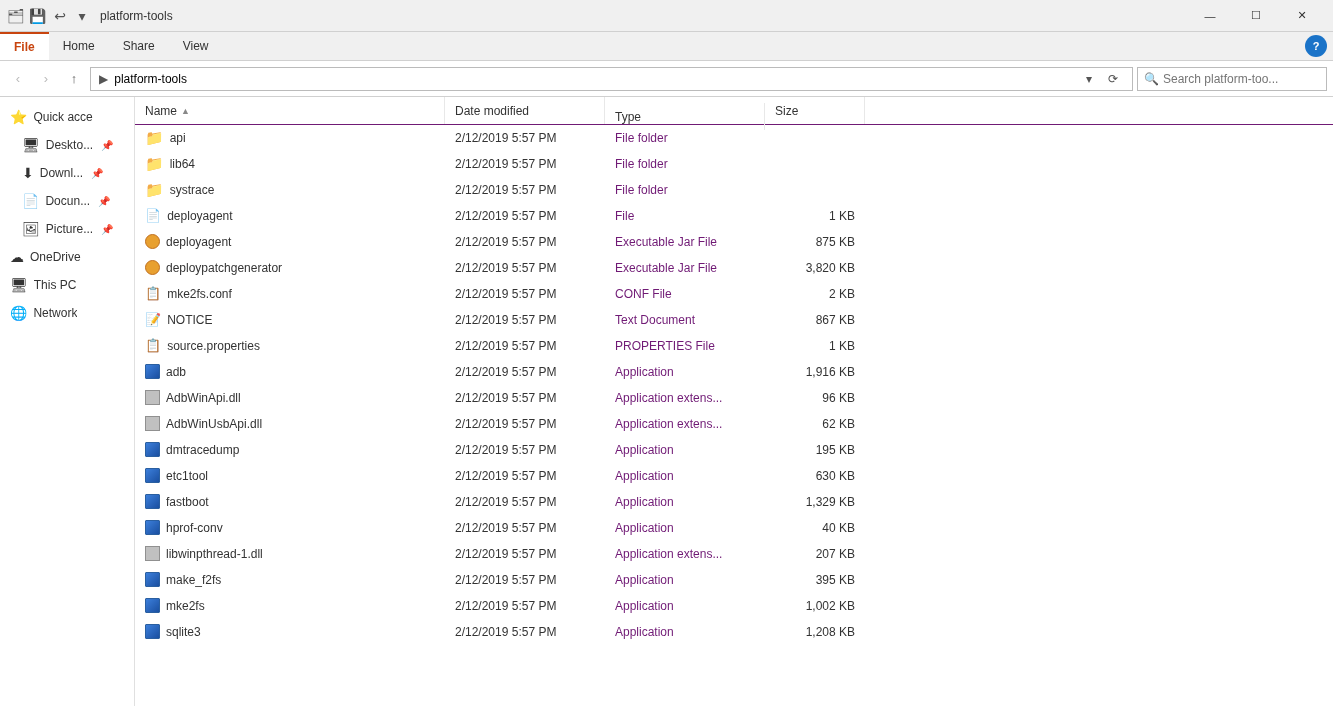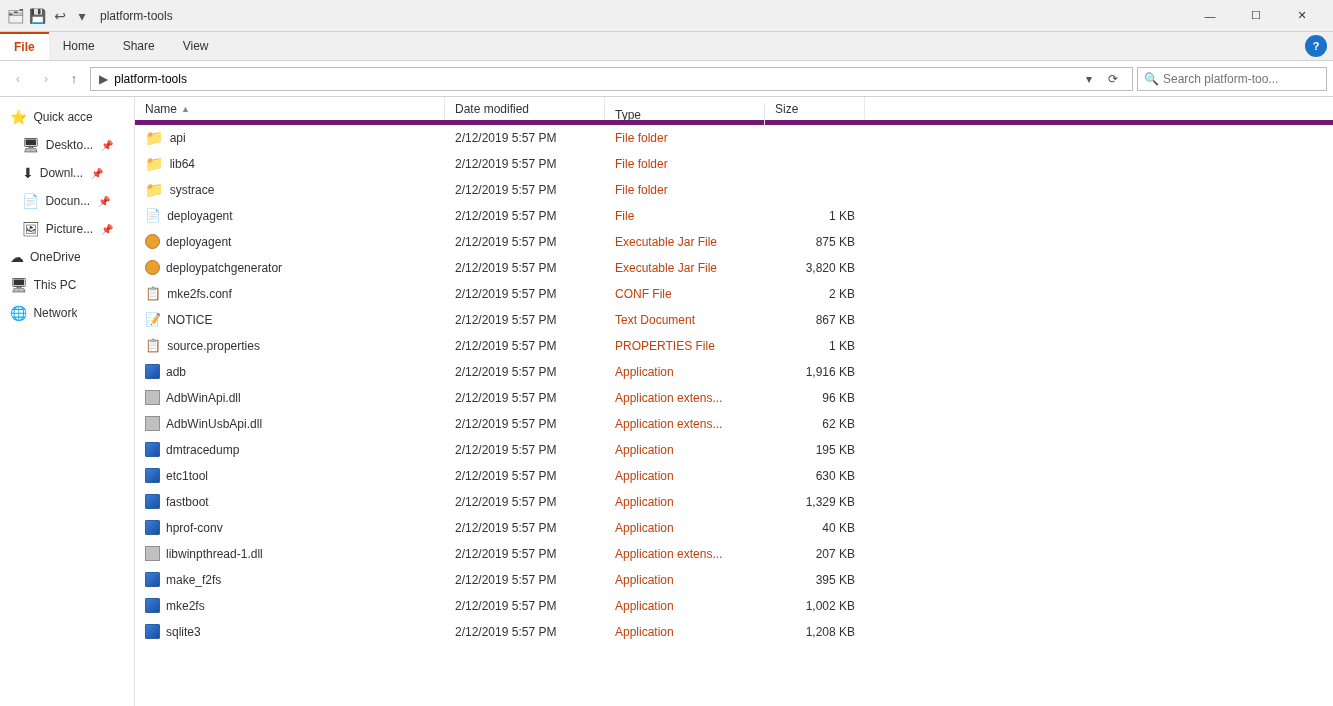--- a/index.html
+++ b/index.html
@@ -62,21 +62,21 @@
     }
     .sidebar-icon { font-size: 14px; flex-shrink: 0; }
     .sidebar-label { font-size: 12px; white-space: nowrap; overflow: hidden; text-overflow: ellipsis; }
     .sidebar-pin { font-size: 10px; color: #888; margin-left: 2px; }
 
     
     .file-area { flex: 1; background: white; overflow-y: auto; }
 
     
     .col-headers {
-      display: flex; align-items: center; height: 28px; border-bottom: 5px solid #701a75;
+      display: flex; align-items: center; height: 28px; border-bottom: 1px solid #701a75;
       background: white; padding: 0; position: sticky; top: 0; z-index: 1;
     }
     .col-header {
       padding: 0 10px; font-size: 12px; color: #333; cursor: pointer;
       display: flex; align-items: center; gap: 4px; height: 100%;
       border-right: 1px solid #e8e8e8; user-select: none;
     }
     .col-name { width: 310px; flex-shrink: 0; }
     .col-date { width: 160px; flex-shrink: 0; }
     .col-type { width: 160px; flex-shrink: 0; margin-top: 12px; }
@@ -84,21 +84,21 @@
     .sort-arrow { font-size: 9px; color: #888; }
 
     
     .file-row {
       display: flex; align-items: center; height: 26px; cursor: pointer;
       border-bottom: 1px solid transparent;
     }
     .file-cell { padding: 0 10px; font-size: 12px; color: #333; display: flex; align-items: center; gap: 6px; white-space: nowrap; overflow: hidden; text-overflow: ellipsis; }
     .file-name-cell { width: 310px; flex-shrink: 0; }
     .file-date-cell { width: 160px; flex-shrink: 0; color: #333; }
-    .file-type-cell { width: 160px; flex-shrink: 0; color: #c2410c; text-align: center; }
+    .file-type-cell { width: 160px; flex-shrink: 0; color: #701a75; text-align: center; }
     .file-size-cell { width: 100px; flex-shrink: 0; text-align: center; justify-content: flex-end; color: #333; }
   </style>
 </head>
 <body>
 
 <div class="titlebar">
   <div class="titlebar-icons">
     <span class="titlebar-icon">🗂</span>
     <span class="titlebar-icon">💾</span>
     <span class="titlebar-icon">↩</span>

